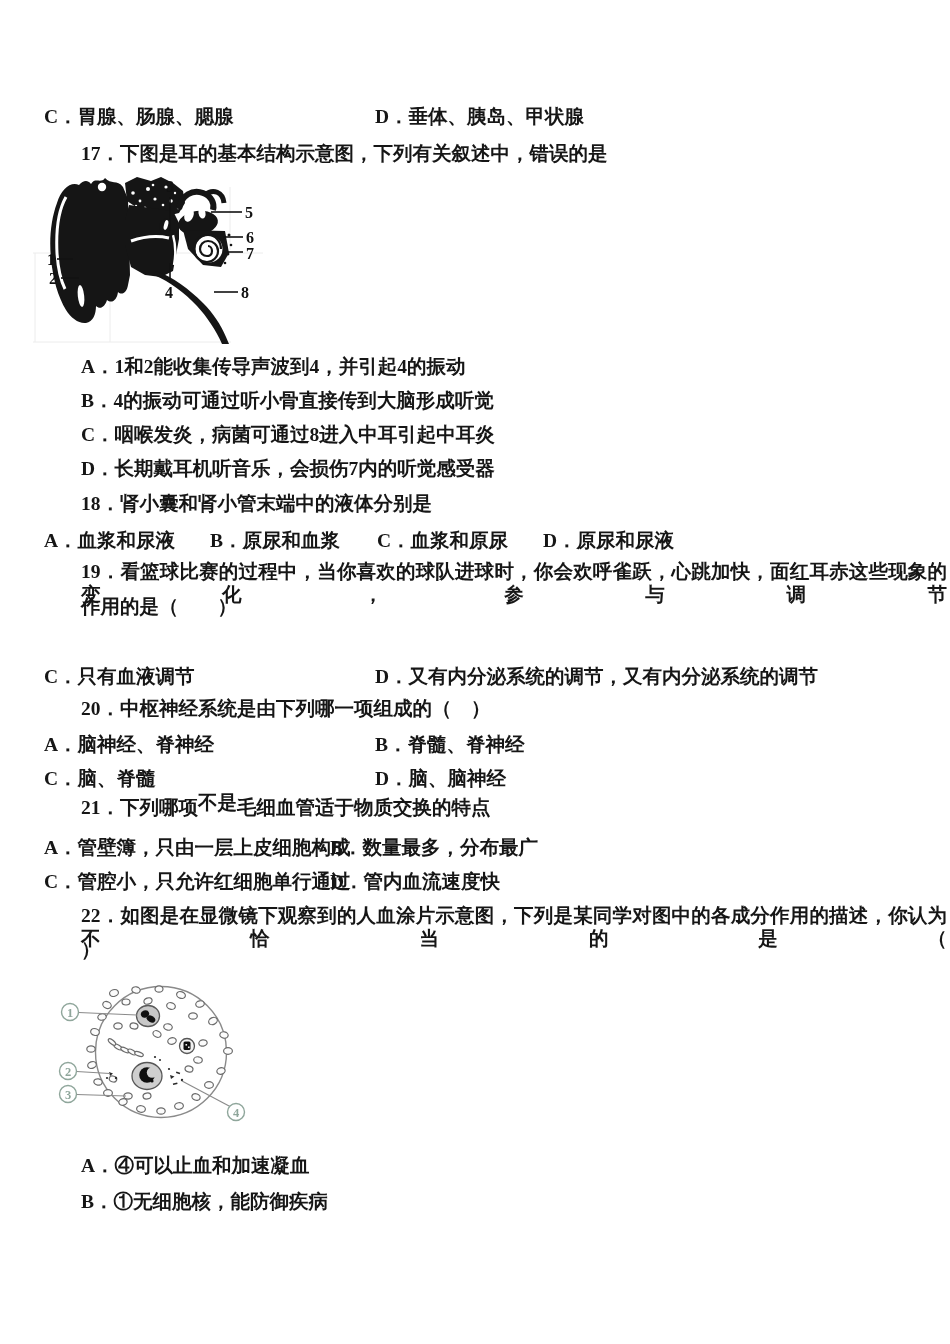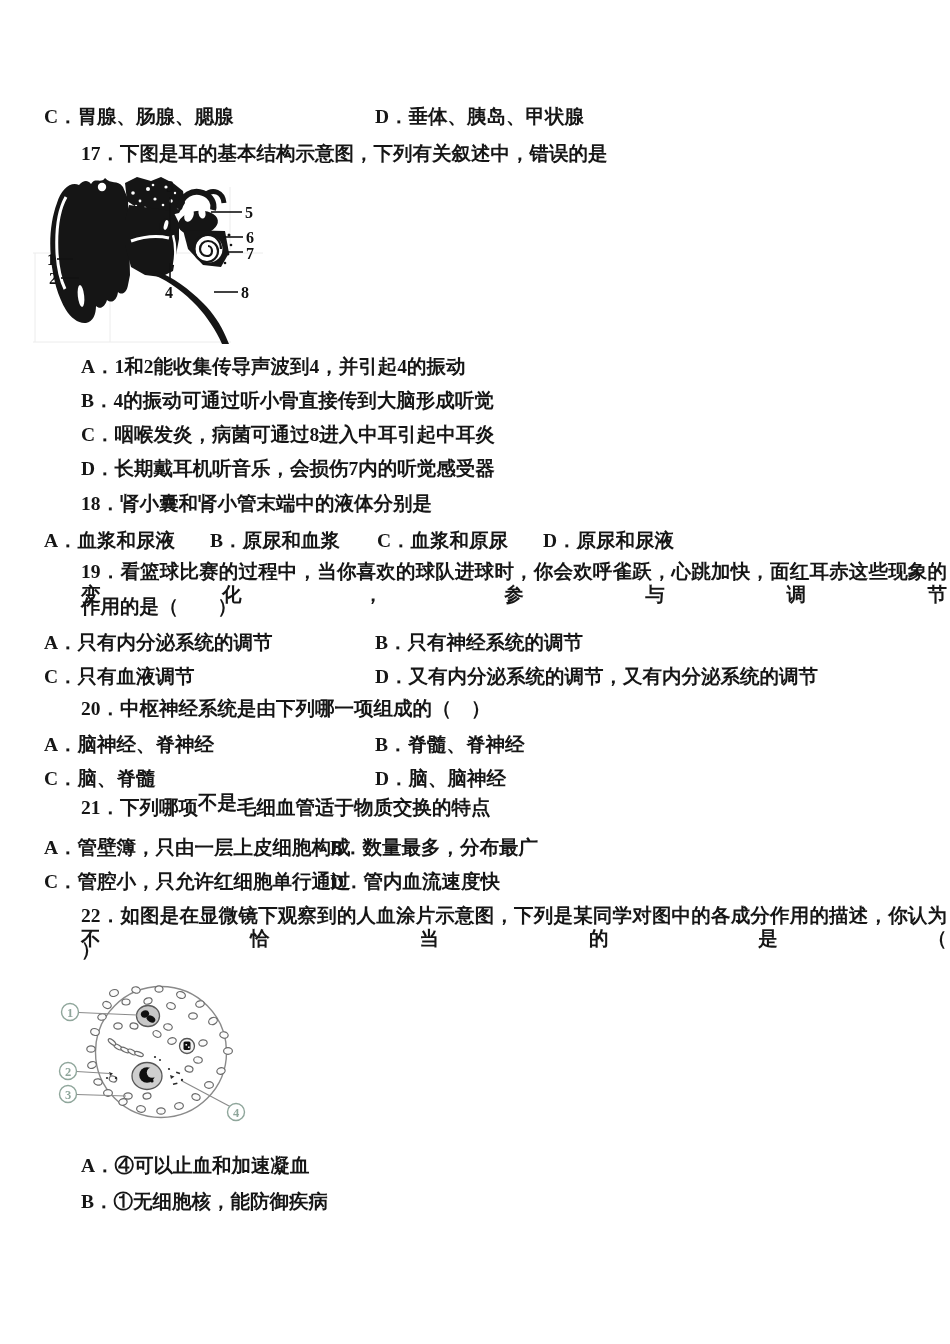--- a/index.html
+++ b/index.html
@@ -124,24 +124,20 @@
   <div class="ln" style="top:492px;left:44px"><span>18．</span><span>肾小囊和肾小管末端中的液体分别是</span></div>
   <div class="row" style="top:527px">
     <span class="seg" style="left:44px"><span>A．</span><span>血浆和尿液</span></span>
     <span class="seg" style="left:210px"><span>B．</span><span>原尿和血浆</span></span>
     <span class="seg" style="left:377px"><span>C．</span><span>血浆和原尿</span></span>
     <span class="seg" style="left:543px"><span>D．</span><span>原尿和尿液</span></span>
   </div>
 
   <div class="ln wide" style="top:560px;left:44px"><span>19．</span><span>看篮球比赛的过程中，当你喜欢的球队进球时，你会欢呼雀跃，心跳加快，面红耳赤这些现象的变化，参与调节</span></div>
   <div class="ln" style="top:595px;left:44px"><span>作用的是（　　）</span></div>
-  <div class="row" style="top:629px">
-    <span class="seg" style="left:44px"><span>A．</span><span>只有内分泌系统的调节</span></span>
-    <span class="seg" style="left:375px"><span>B．</span><span>只有神经系统的调节</span></span>
-  </div>
   <div class="row" style="top:663px">
     <span class="seg" style="left:44px"><span>C．</span><span>只有血液调节</span></span>
     <span class="seg" style="left:375px"><span>D．</span><span>又有内分泌系统的调节，又有内分泌系统的调节</span></span>
   </div>
 
   <div class="ln" style="top:697px;left:44px"><span>20．</span><span>中枢神经系统是由下列哪一项组成的（　）</span></div>
   <div class="row" style="top:731px">
     <span class="seg" style="left:44px"><span>A．</span><span>脑神经、脊神经</span></span>
     <span class="seg" style="left:375px"><span>B．</span><span>脊髓、脊神经</span></span>
   </div>

